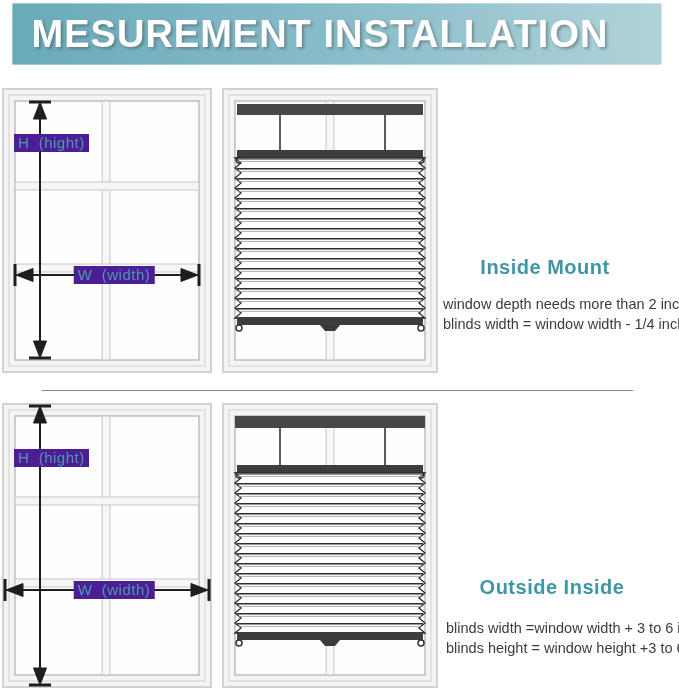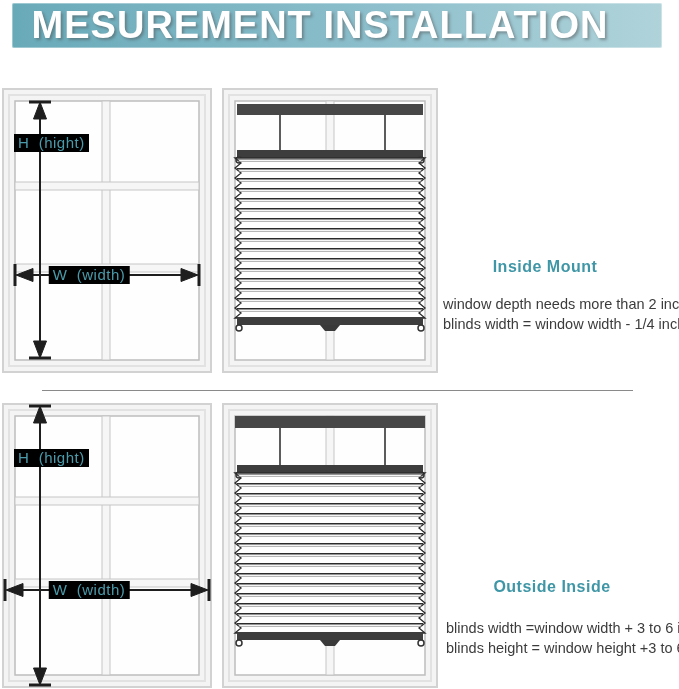--- a/index.html
+++ b/index.html
@@ -1,39 +1,39 @@
 <!DOCTYPE html>
 <html><head>
 <meta charset="utf-8">
 <style>
   html,body{margin:0;padding:0;background:#fff;}
   .page{position:relative;width:679px;height:689px;background:#fff;overflow:hidden;
         font-family:"Liberation Sans",sans-serif;}
 
   
-  .banner{position:absolute;left:12px;top:3px;width:650px;height:45px;
+  .banner{position:absolute;left:12px;top:3px;width:650px;height:62px;
           background:linear-gradient(90deg,#69aab9 0%,#8cbecb 55%,#b0d3da 100%);
           border-radius:2px;box-shadow:inset 0 0 0 1px rgba(255,255,255,0.35);
           display:flex;align-items:center;justify-content:center;padding-right:34px;box-sizing:border-box;}
   .banner span{color:#ffffff;font-size:38px;font-weight:bold;letter-spacing:1px;
           text-shadow:2px 2px 3px rgba(70,70,70,0.45);white-space:nowrap;}
 
   
   .win{position:absolute;}
   .win svg{display:block;}
 
   
-  .measure-label{position:absolute;background:#000000;color:#4a9aaa;font-size:15px;
+  .measure-label{position:absolute;background:#4c1d95;color:#4a9aaa;font-size:15px;
           letter-spacing:0.5px;white-space:pre;padding:0 4px;line-height:18px;}
   .lbl-h{left:12px;top:46px;}
-  .lbl-w{left:87px;top:178px;transform:translateX(-50%);}
+  .lbl-w{left:112px;top:178px;transform:translateX(-50%);}
 
   
   .info{position:absolute;}
-  .info h2{margin:0;color:#3e96a6;font-size:16px;font-weight:bold;letter-spacing:0.5px;
+  .info h2{margin:0;color:#3e96a6;font-size:20px;font-weight:bold;letter-spacing:0.5px;
           text-align:center;line-height:26px;}
   .info p{margin:0;color:#3c3c3c;font-size:14.5px;line-height:20px;white-space:nowrap;}
   #inside-info{left:443px;top:254px;width:236px;}
   #inside-info h2{width:204px;margin-bottom:14px;}
   #outside-info{left:446px;top:574px;width:236px;}
   #outside-info h2{width:212px;margin-bottom:18px;}
 
   
   .divider{position:absolute;left:42px;top:390px;width:591px;height:0;
           border-top:1px solid #8a8a8a;}

